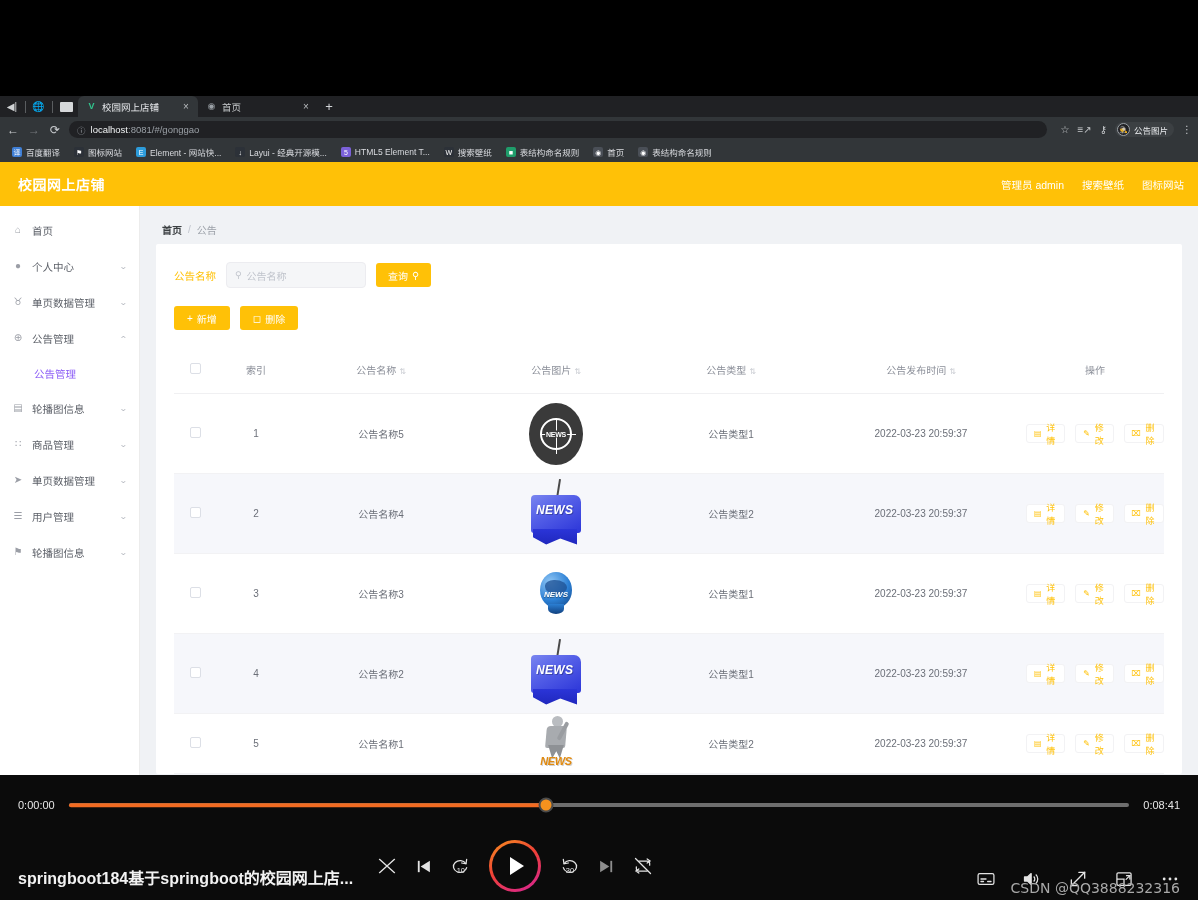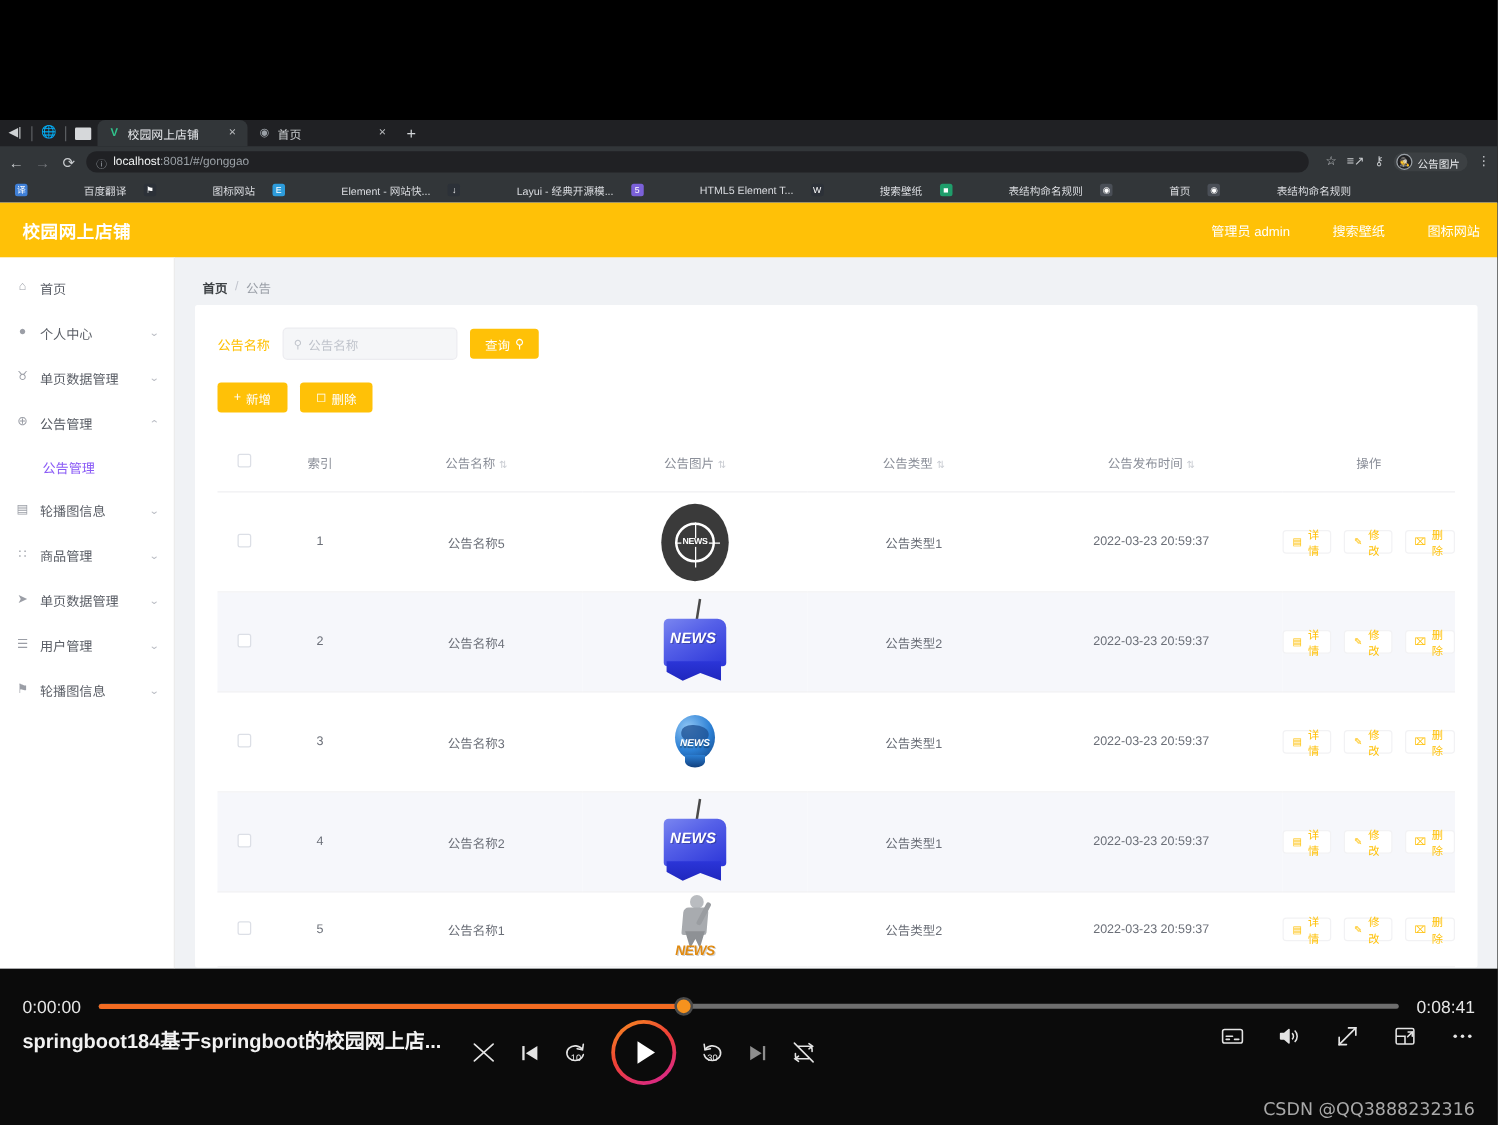--- a/index.html
+++ b/index.html
@@ -54,30 +54,30 @@
                padding:1px 6px 1px 2px; }
   .incognito .avatar { width:13px; height:13px; border-radius:50%; background:#202124;
                        border:1px solid #9aa0a6; display:flex; align-items:center; justify-content:center;
                        color:#dadce0; font-size:7px; }
   .incognito .lbl { font-size:8.5px; color:#e8eaed; }
 
   .bookmarks { height:20px; display:flex; align-items:center; gap:0px; padding:0 5px; overflow:hidden; }
   .bm { display:flex; align-items:center; gap:4px; padding:0 7px; height:16px; flex:0 0 auto; }
   .bm .bmic { width:10px; height:10px; border-radius:2px; display:flex; align-items:center;
               justify-content:center; font-size:7px; color:#fff; line-height:1; flex:0 0 auto; }
-  .bm .bmlbl { font-size:8.5px; color:#dadce0; white-space:nowrap;margin-left:41px; }
+  .bm .bmlbl { font-size:8.5px; color:#dadce0; white-space:nowrap; }
 
   
   .page { position:absolute; left:0; top:162px; width:1198px; height:613px;
           background:#f0f2f5; overflow:hidden; }
 
   .app-header { height:44px; background:#ffc107; display:flex; align-items:center;
                 justify-content:space-between; padding:0 14px 0 18px; }
   .app-title { font-size:14px; font-weight:bold; color:#fff; letter-spacing:.5px; }
-  .app-header-right { display:flex; align-items:center; gap:34px; }
+  .app-header-right { display:flex; align-items:center; gap:18px; }
   .app-header-right span { font-size:10.5px; color:#fff; }
 
   .body-row { display:flex; height:569px; }
 
   .sidebar { width:140px; background:#fff; border-right:1px solid #ececec; padding-top:6px; flex:0 0 auto; }
   .menu-item { height:36px; display:flex; align-items:center; padding:0 12px; gap:8px;
                font-size:10.5px; color:#5a5e66; cursor:pointer; }
   .menu-item .mic { width:12px; height:12px; display:flex; align-items:center; justify-content:center;
                     color:#9b9ea6; font-size:10px; line-height:1; flex:0 0 auto; }
   .menu-item .mlbl { flex:1 1 auto; white-space:nowrap; }
@@ -173,30 +173,30 @@
              background:#9a9da1; border-radius:2px; transform:rotate(28deg); }
   .guy-legs { position:absolute; left:15px; top:30px; width:16px; height:14px;
               background:#8e9195; clip-path: polygon(0 0,100% 0,74% 100%,52% 48%,26% 100%); }
   .guy-txt { position:absolute; left:0; top:40px; width:46px; text-align:center;
              font-size:11px; font-weight:bold; font-style:italic; color:#e08a10;
              text-shadow:1px 1px 0 rgba(0,0,0,.18); letter-spacing:-.4px; }
 
   
   .player { position:absolute; left:0; top:775px; width:1198px; height:125px; background:#0b0b0b; }
   .seek-row { display:flex; align-items:center; gap:14px; padding:16px 18px 0 18px; height:44px; }
-  .time-cur, .time-tot { font-size:14px; color:#e6e6e6; white-space:nowrap; }
+  .time-cur, .time-tot { font-size:11px; color:#e6e6e6; white-space:nowrap; }
   .seekbar { flex:1 1 auto; position:relative; height:14px; display:flex; align-items:center; }
   .seek-track { width:100%; height:3.5px; background:#6e6e6e; border-radius:2px; }
   .seek-fill { position:absolute; left:0; top:50%; transform:translateY(-50%);
                height:3.5px; background:#f26b21; border-radius:2px; }
   .seek-knob { position:absolute; top:50%; transform:translate(-50%,-50%);
                width:15px; height:15px; border-radius:50%; background:#f6921e;
                border:2.5px solid #4a4a4a; }
 
-  .ctl-row { display:flex; align-items:flex-start; padding:0 18px; height:70px; position:relative; }
+  .ctl-row { display:flex; align-items:flex-end; padding:0 18px; height:70px; position:relative; }
   .vid-title { font-size:16px; font-weight:bold; color:#f2f2f2; white-space:nowrap;
                overflow:hidden; text-overflow:ellipsis; max-width:405px; }
   .ctl-group { display:flex; align-items:center; gap:18px; margin-left:24px; }
   .pic { color:#e4e4e4; display:flex; align-items:center; justify-content:center; cursor:pointer; }
   .play-circle { width:46px; height:46px; border-radius:50%; display:flex; align-items:center;
                  justify-content:center; background:#0b0b0b; position:relative; cursor:pointer;
                  margin:0 4px; }
   .play-circle::before { content:""; position:absolute; inset:-3px; border-radius:50%;
                          background:linear-gradient(150deg,#f7931e 0%,#ef4136 45%,#d4229a 100%); z-index:0; }
   .play-circle .inner { position:absolute; inset:0; border-radius:50%; background:#0b0b0b; z-index:1; }

